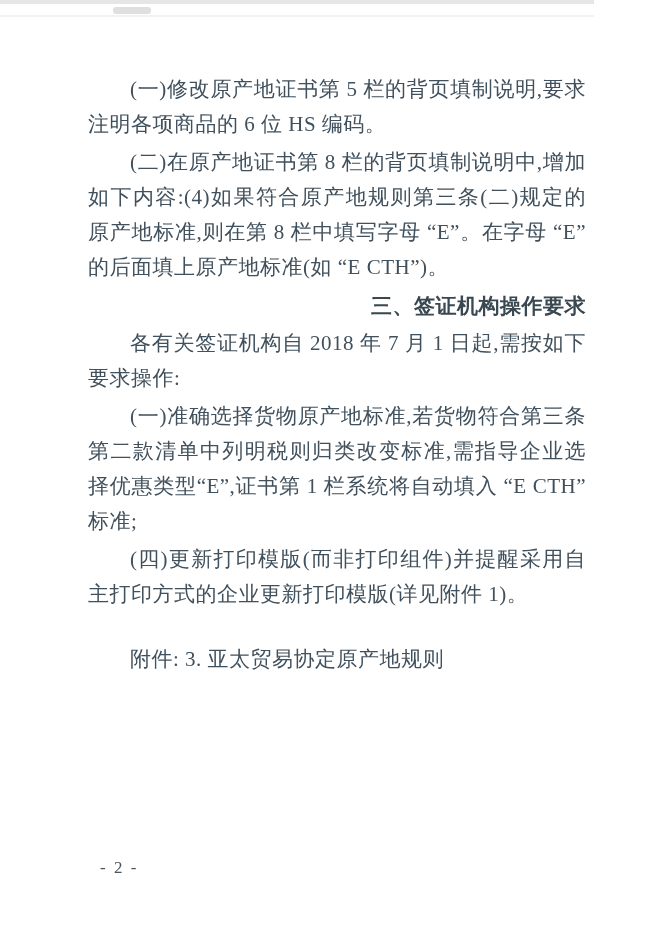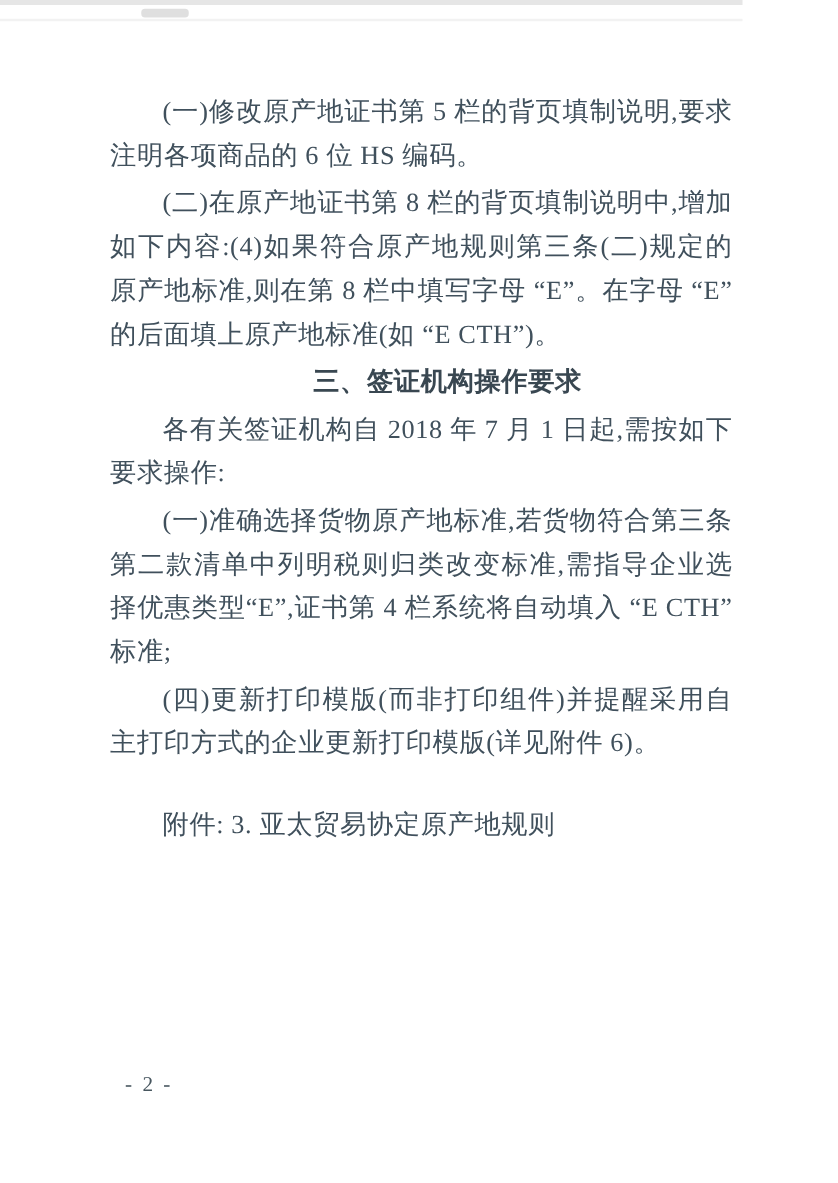--- a/index.html
+++ b/index.html
@@ -32,21 +32,21 @@
     text-indent:2em;
   }
   .heading{
     font-family:"Liberation Sans","DejaVu Sans",sans-serif;
     font-weight:bold;
     color:#394751;
     font-size:21px;
     line-height:35px;
     text-indent:2em;
     margin:0 0 3px 0;
-    text-align:center;
+    text-align:right;
   }
   .attachment{
     margin-top:30px !important;
   }
   .page-number{
     position:absolute;
     left:100px;
     top:858px;
     font-size:17px;
     line-height:20px;
@@ -61,20 +61,20 @@
 
   <div class="scan-strip"></div>
   <div class="scan-smudge"></div>
   <div class="scan-line"></div>
 
   <div class="content">
     <p>(一)修改原产地证书第 5 栏的背页填制说明,要求注明各项商品的 6 位 HS 编码。</p>
     <p>(二)在原产地证书第 8 栏的背页填制说明中,增加如下内容:(4)如果符合原产地规则第三条(二)规定的原产地标准,则在第 8 栏中填写字母 “E”。在字母 “E” 的后面填上原产地标准(如 “E CTH”)。</p>
     <h2 class="heading">三、签证机构操作要求</h2>
     <p>各有关签证机构自 2018 年 7 月 1 日起,需按如下要求操作:</p>
-    <p>(一)准确选择货物原产地标准,若货物符合第三条第二款清单中列明税则归类改变标准,需指导企业选择优惠类型“E”,证书第 4 栏系统将自动填入 “E CTH” 标准;</p>
-    <p>(四)更新打印模版(而非打印组件)并提醒采用自主打印方式的企业更新打印模版(详见附件 6)。</p>
+    <p>(一)准确选择货物原产地标准,若货物符合第三条第二款清单中列明税则归类改变标准,需指导企业选择优惠类型“E”,证书第 1 栏系统将自动填入 “E CTH” 标准;</p>
+    <p>(四)更新打印模版(而非打印组件)并提醒采用自主打印方式的企业更新打印模版(详见附件 1)。</p>
     <p class="attachment">附件: 3. 亚太贸易协定原产地规则</p>
   </div>
 
   <div class="page-number">- 2 -</div>
 
 </div>
 
 </body></html>

